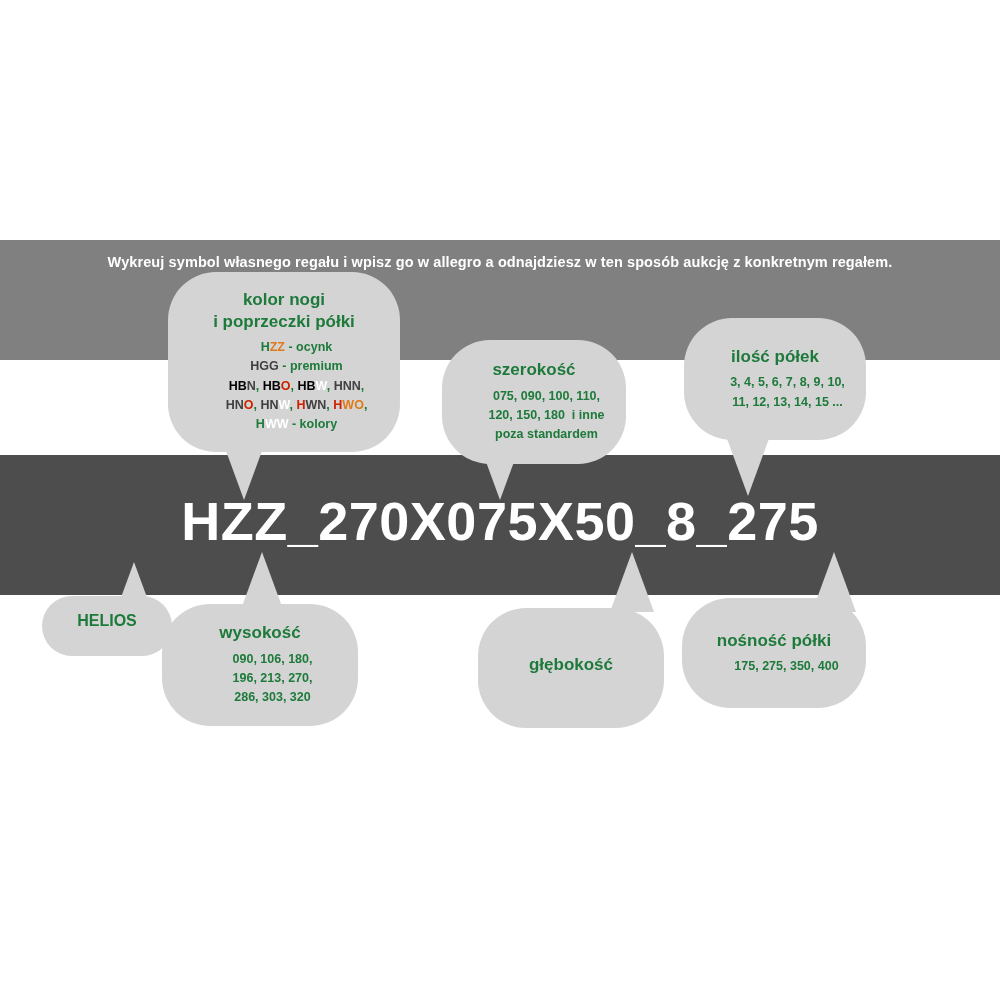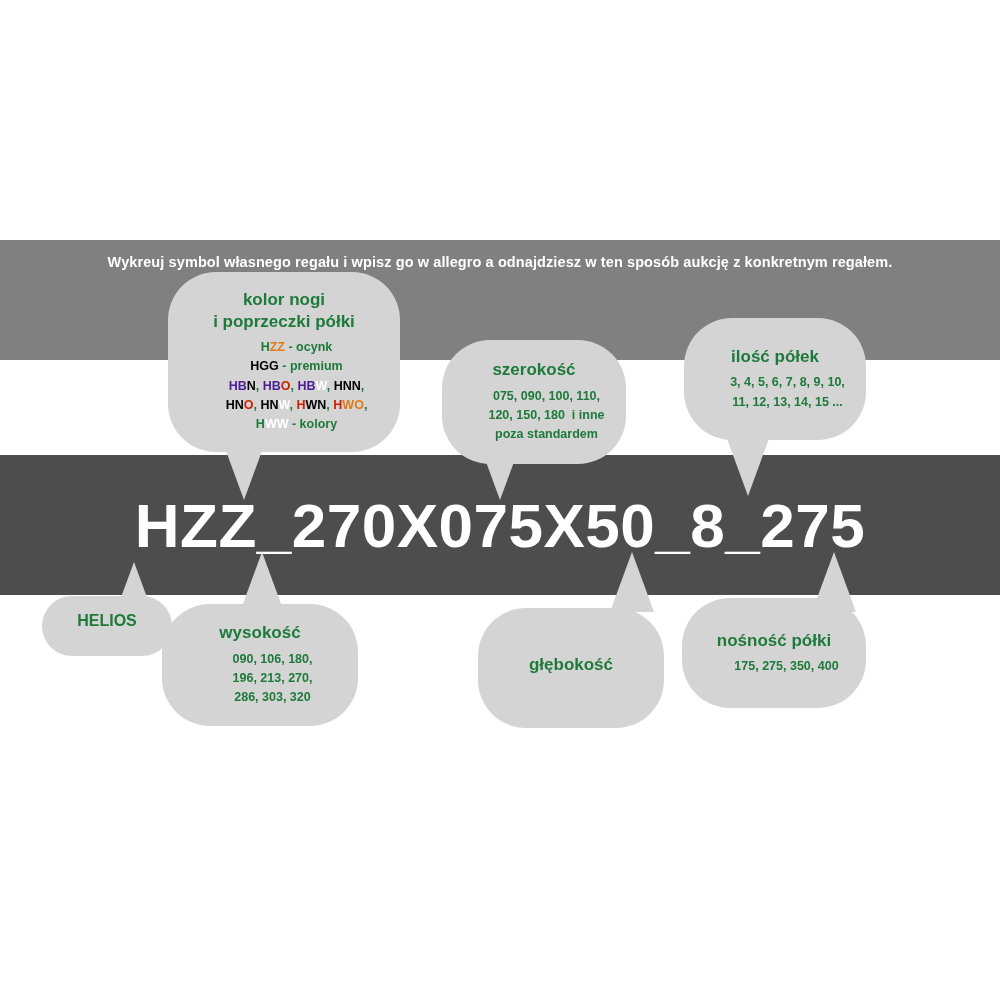--- a/index.html
+++ b/index.html
@@ -56,21 +56,21 @@
   }
 
   
   .code {
     position: absolute;
     left: 0;
     top: 490px;
     width: 1000px;
     text-align: center;
     color: #ffffff;
-    font-size: 62px;
+    font-size: 54px;
     font-weight: bold;
     letter-spacing: 0.5px;
     white-space: nowrap;
   }
 
   
   .bubble {
     position: absolute;
     background: #d4d4d4;
     border-radius: 48px;
@@ -115,23 +115,23 @@
   .tail-up {
     border-left: 22px solid transparent;
     border-right: 22px solid transparent;
     border-bottom: 60px solid #d4d4d4;
   }
 
   
   .c-green  { color: #1d7a3a; }
   .c-red    { color: #cc2200; }
   .c-orange { color: #e07a1a; }
-  .c-black  { color: #4c1d95; }
+  .c-black  { color: #000000; }
   .c-white  { color: #ffffff; }
-  .c-navy   { color: #000000; }
+  .c-navy   { color: #404040; }
 </style>
 </head>
 <body>
 
 <div id="stage">
 
   <div class="band band-top"></div>
   <div class="band band-mid"></div>
 
   <div class="headline">Wykreuj symbol własnego regału i wpisz go w allegro a odnajdziesz w ten sposób aukcję z konkretnym regałem.</div>

